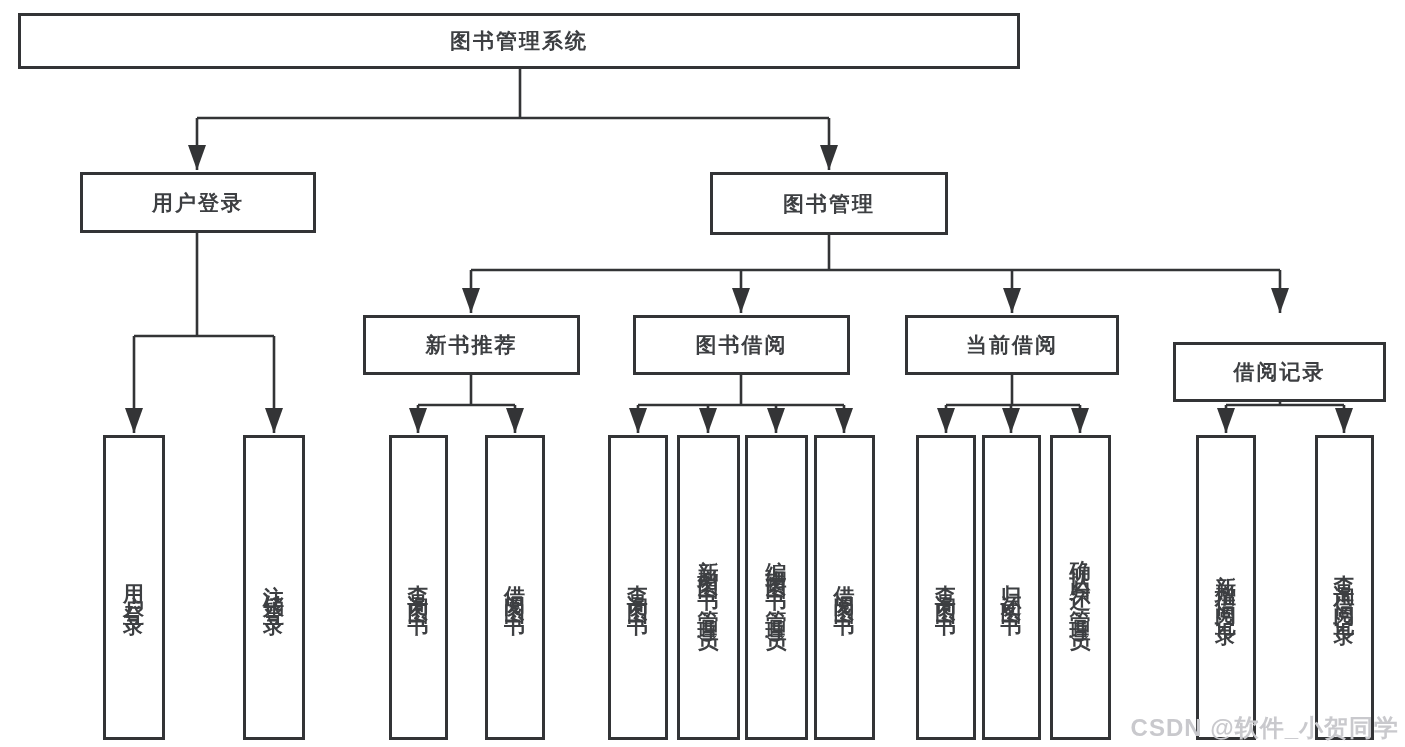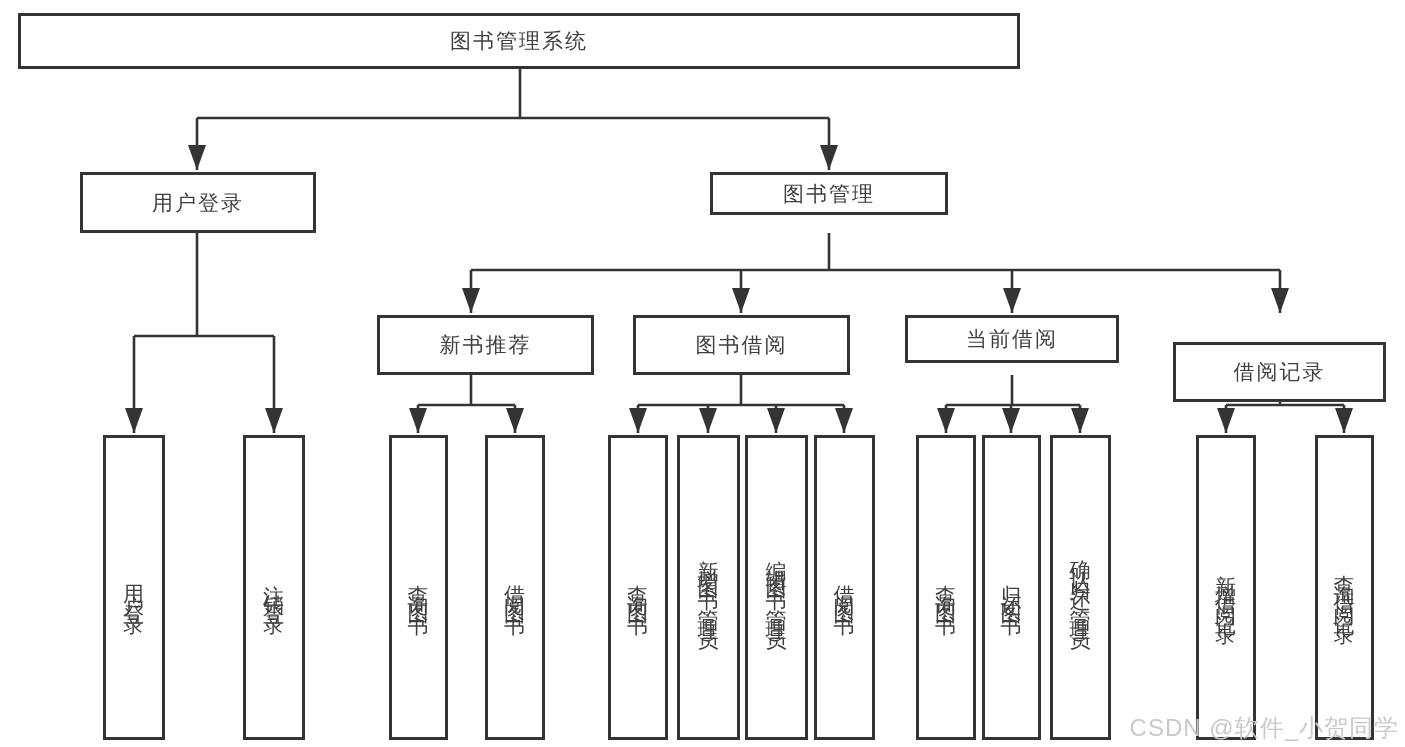--- a/index.html
+++ b/index.html
@@ -7,20 +7,21 @@
     padding: 0;
     background: #ffffff;
     font-family: "Liberation Sans", "DejaVu Sans", sans-serif;
   }
   #canvas {
     position: relative;
     width: 1405px;
     height: 747px;
     background: #ffffff;
     overflow: hidden;
+    font-weight: bold;
   }
   #connectors {
     position: absolute;
     left: 0; top: 0;
     width: 1405px; height: 747px;
     z-index: 1;
   }
   .node {
     position: absolute;
     box-sizing: border-box;
@@ -40,25 +41,25 @@
     writing-mode: vertical-rl;
     font-size: 21px;
     letter-spacing: 10px;
     line-height: 1.0;
     white-space: nowrap;
   }
   
   .n-root   { left: 18px;  top: 13px;  width: 1002px; height: 56px; }
   
   .n-l2a    { left: 80px;  top: 172px; width: 236px; height: 61px; }
-  .n-l2b    { left: 710px; top: 172px; width: 238px; height: 43px; }
-  
-  .n-l3a    { left: 377px;  top: 315px; width: 217px; height: 60px; }
+  .n-l2b    { left: 710px; top: 172px; width: 238px; height: 63px; }
+  
+  .n-l3a    { left: 363px;  top: 315px; width: 217px; height: 60px; }
   .n-l3b    { left: 633px;  top: 315px; width: 217px; height: 60px; }
-  .n-l3c    { left: 905px;  top: 315px; width: 214px; height: 48px; }
+  .n-l3c    { left: 905px;  top: 315px; width: 214px; height: 60px; }
   .n-l3d    { left: 1173px; top: 315px; width: 213px; height: 60px; margin-top: 27px; }
   
   .leaf     { top: 435px; height: 305px; }
   .n-f01 { left: 103px;  width: 62px; }
   .n-f02 { left: 243px;  width: 62px; }
   .n-f03 { left: 389px;  width: 59px; }
   .n-f04 { left: 485px;  width: 60px; }
   .n-f05 { left: 608px;  width: 60px; }
   .n-f06 { left: 677px;  width: 63px; }
   .n-f07 { left: 745px;  width: 63px; }

